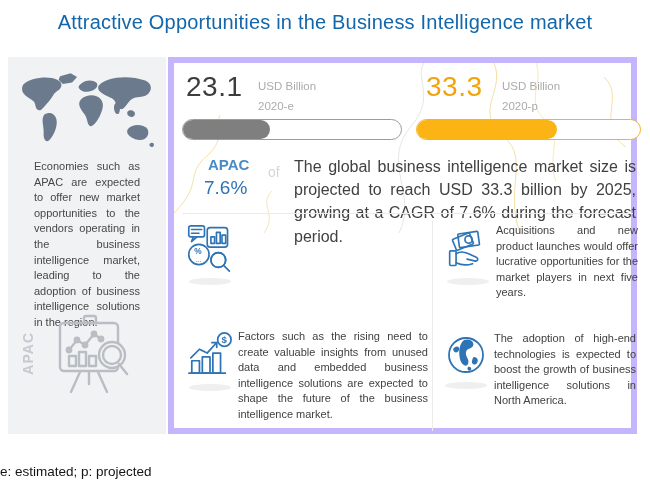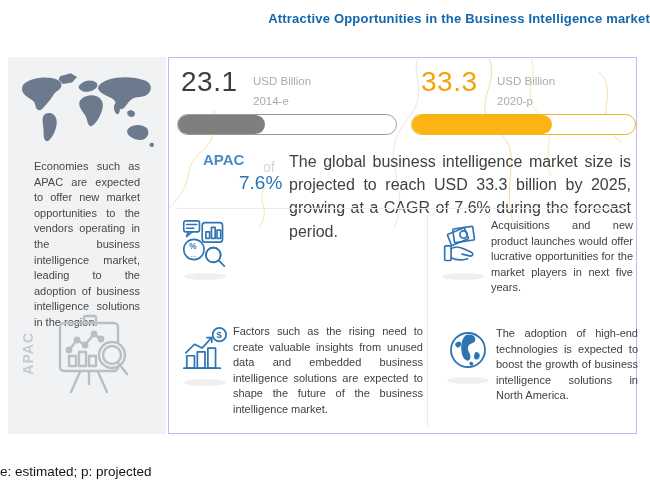--- a/index.html
+++ b/index.html
@@ -1,53 +1,53 @@
 <!DOCTYPE html>
 <html><head>
 <meta charset="utf-8">
 <style>
   html,body{margin:0;padding:0;background:#ffffff;}
   #page{position:relative;width:650px;height:495px;background:#ffffff;overflow:hidden;
         font-family:"Liberation Sans", sans-serif;}
-  .title{position:absolute;top:11px;left:0;width:100%;text-align:right;
-         font-size:13px;font-weight:bold;color:#1266ab;letter-spacing:.2px;}
+  .title{position:absolute;top:11px;left:0;width:100%;text-align:center;
+         font-size:20px;font-weight:normal;color:#1266ab;letter-spacing:.2px;}
   
   .left-panel{position:absolute;left:8px;top:57px;width:158px;height:377px;background:#f1f2f4;}
   .map-wrap{margin:12px auto 0;width:142px;}
   .left-text{margin:6px 26px 0;font-size:11px;line-height:1.42;color:#474747;text-align:justify;}
   .left-bottom{position:absolute;left:0;right:0;bottom:14px;height:112px;}
   .apac-label{position:absolute;left:12px;top:24px;writing-mode:vertical-rl;transform:rotate(180deg);
               color:#c6cacf;font-size:14px;font-weight:bold;letter-spacing:1px;}
   .board-icon-wrap{position:absolute;left:38px;top:0;}
   
   .right-card{position:absolute;left:168px;top:57px;width:469px;height:377px;background:#ffffff;
-              border:1px solid #c4b5fd;box-sizing:border-box;}
+              border:6px solid #c4b5fd;box-sizing:border-box;}
   .decor{position:absolute;left:0;top:0;width:467px;height:170px;pointer-events:none;}
   .stat-num{position:absolute;top:8px;font-size:28px;font-weight:500;letter-spacing:.5px;}
   .stat-num.gray{left:12px;color:#3d3d3d;}
   .stat-num.yellow{left:252px;color:#f2a40a;}
   .stat-lbls{position:absolute;top:13px;font-size:11.5px;color:#ababab;line-height:1.75;}
   .stat-lbls.one{left:84px;}
   .stat-lbls.two{left:328px;}
   .bar{position:absolute;top:56px;height:21px;border-radius:11px;background:#ffffff;box-sizing:border-box;}
   .bar.one{left:8px;width:220px;border:1px solid #9c9c9c;}
   .bar.two{left:242px;width:225px;border:1px solid #f0b429;}
   .bar-fill{height:100%;border-radius:11px;}
   .cagr-label{position:absolute;left:34px;top:93px;font-size:15px;font-weight:bold;color:#4a8bc6;}
   .cagr-of{position:absolute;left:94px;top:101px;font-size:14px;color:#d6d6d6;}
-  .cagr-value{position:absolute;left:30px;top:114px;font-size:19px;color:#2e74b5;margin-left:40px;}
+  .cagr-value{position:absolute;left:30px;top:114px;font-size:19px;color:#2e74b5;}
   .cagr-desc{position:absolute;left:120px;top:92px;width:342px;font-size:16px;line-height:1.45;
              color:#414141;text-align:justify;}
   .divider-h{position:absolute;left:8px;top:150px;width:451px;height:1px;background:#ebebeb;}
   .divider-v{position:absolute;left:258px;top:158px;width:1px;height:210px;background:#ebebeb;}
   .insight{position:absolute;display:flex;}
   .insight.mid-top{left:8px;top:158px;width:246px;}
   .insight.mid-bot{left:8px;top:266px;width:246px;}
   .insight.right-top{left:266px;top:160px;width:198px;}
-  .insight.right-bot{left:271px;top:268px;width:198px;justify-content:flex-end;}
+  .insight.right-bot{left:264px;top:268px;width:198px;justify-content:flex-end;}
   .icon-col{width:56px;flex:0 0 56px;display:flex;flex-direction:column;align-items:center;padding-top:2px;}
   .icon-shadow{margin-top:5px;width:42px;height:7px;border-radius:50%;background:#efefef;}
   .insight-text{flex:1;font-size:11px;line-height:1.42;color:#414141;text-align:justify;}
   .footer{position:absolute;top:464px;left:0;width:100%;font-size:13.5px;color:#141414;}
   svg{display:block;}
 </style>
 </head>
 <body>
 
 <div id="page">
@@ -103,21 +103,21 @@
       <path d="M320,0 C332,28 298,48 330,74 C356,96 330,126 346,170" stroke="#f2d894" stroke-width="1" opacity="0.85"></path>
       <path d="M362,0 C370,20 350,38 372,58 C390,74 372,96 382,118" stroke="#f2d894" stroke-width="1" opacity="0.6"></path>
       <path d="M430,14 C452,34 420,62 452,84" stroke="#f2d894" stroke-width="1" opacity="0.8"></path>
       <path d="M0,150 C30,120 10,112 34,92 C52,76 40,64 46,52" stroke="#f2d894" stroke-width="1" opacity="0.8"></path>
       <path d="M90,170 C104,150 84,142 98,128" stroke="#f2d894" stroke-width="1" opacity="0.7"></path>
     </svg>
 
     <div class="stat-num gray">23.1</div>
     <div class="stat-lbls one">
       <div>USD Billion</div>
-      <div>2014-e</div>
+      <div>2020-e</div>
     </div>
     <div class="bar one">
       <div class="bar-fill" style="width: 40%; background: rgb(127, 127, 127);"></div>
     </div>
 
     <div class="stat-num yellow">33.3</div>
     <div class="stat-lbls two">
       <div>USD Billion</div>
       <div>2020-p</div>
     </div>

